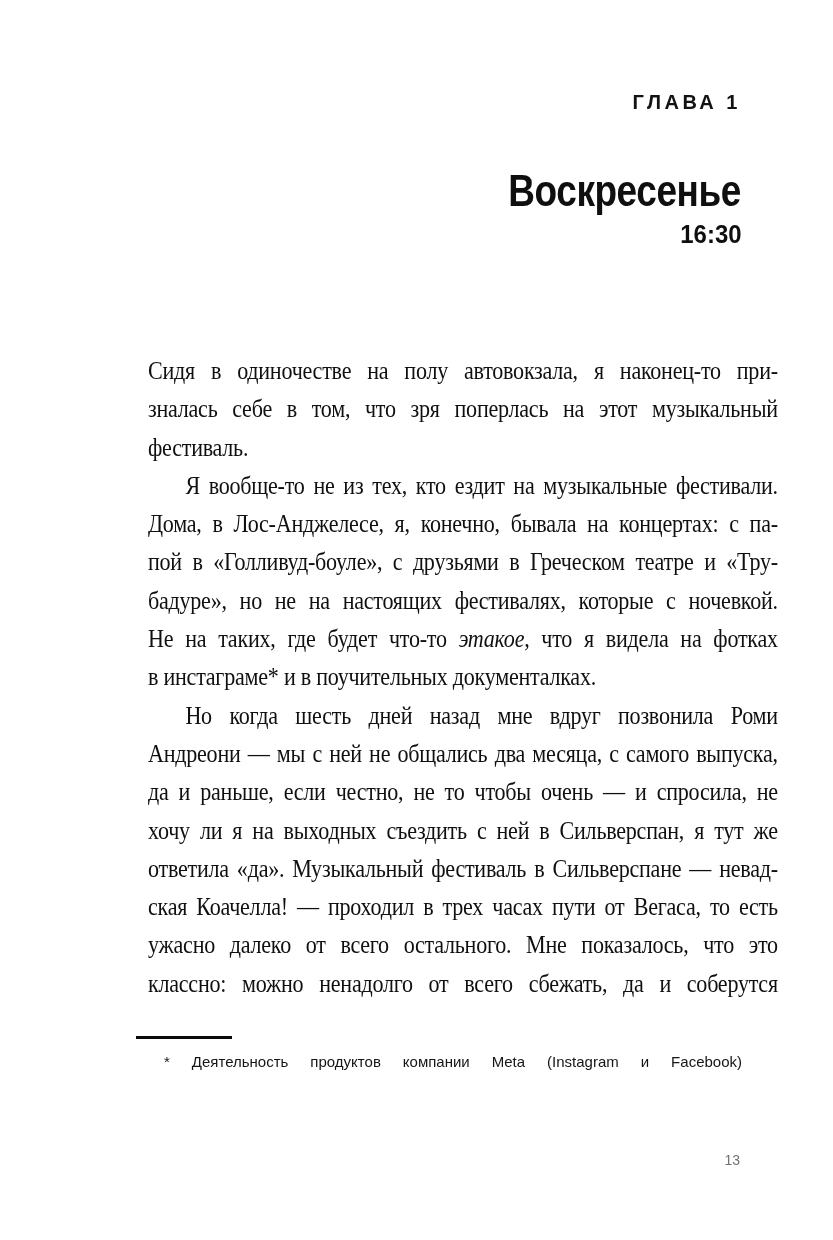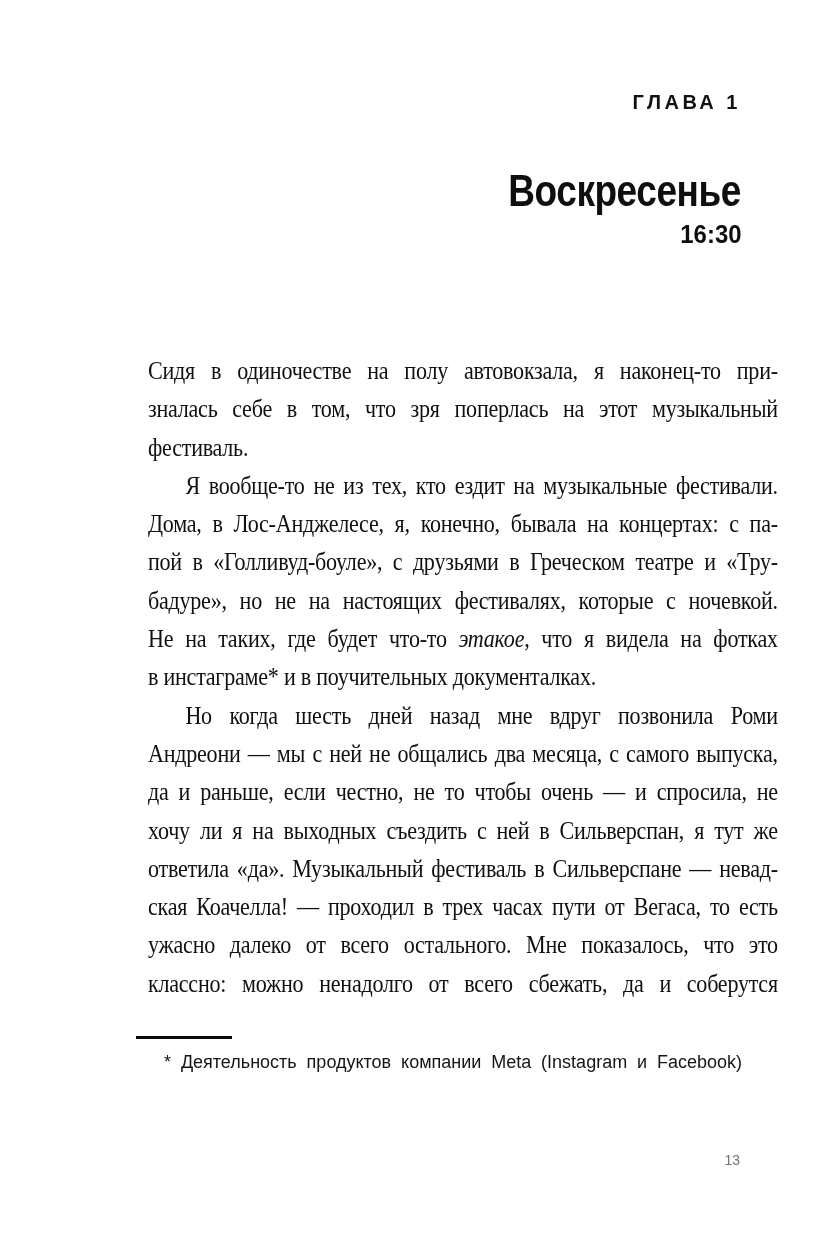--- a/index.html
+++ b/index.html
@@ -70,21 +70,21 @@
   .para { margin: 0; }
   .line { text-align: left; white-space: normal; }
   .line.j { text-align: justify; text-align-last: justify; }
   .line.ind { text-indent: 44px; }
   .it { font-style: italic; }
   .footnote {
     position: absolute;
     left: 127px; top: 1036px;
     width: 606px;
     font-family: "Liberation Sans", sans-serif;
-    font-size: 18px;
+    font-size: 15px;
     line-height: 32px;
     color: #151515;
   }
   .footnote-rule {
     width: 96px; height: 3px;
     background: #0a0a0a;
     margin-bottom: 7px;
   }
   .fn-line { text-align: left; }
   .fn-line.j { text-align: justify; text-align-last: justify; }

